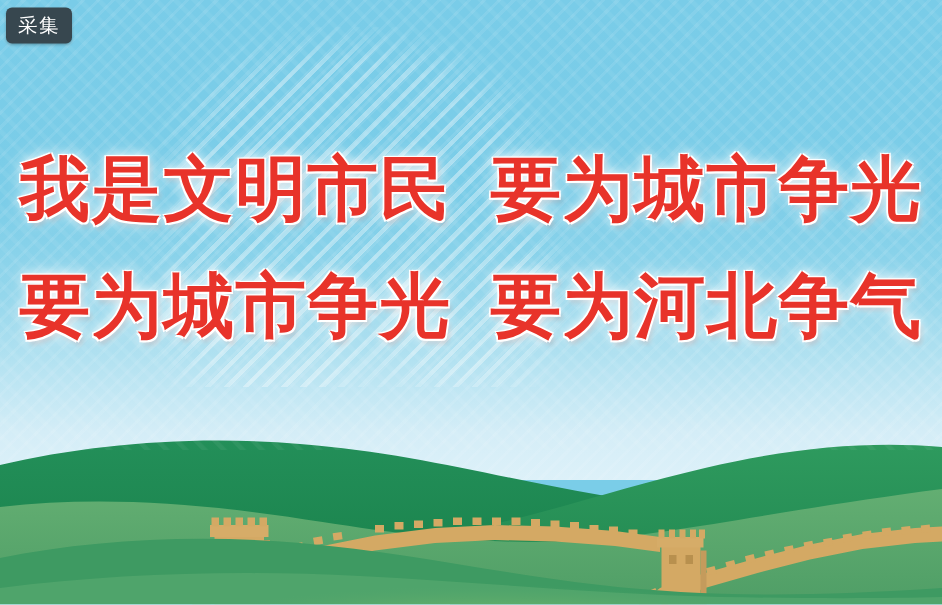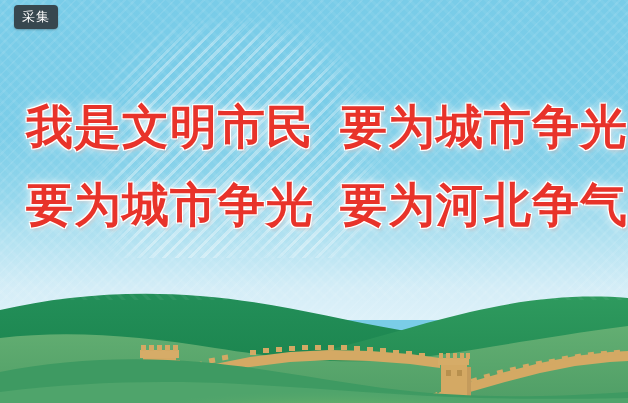--- a/index.html
+++ b/index.html
@@ -81,21 +81,21 @@
     height: 403px;
     pointer-events: none;
   }
 
   
   .slogan {
     position: absolute;
     left: 0;
     top: 88px;
     width: 628px;
-    text-align: right;
+    text-align: center;
   }
   .slogan-line {
     display: block;
     white-space: nowrap;
     font-family: "DejaVu Sans", "Liberation Sans", sans-serif;
     font-weight: bold;
     font-size: 47px;
     line-height: 78px;
     letter-spacing: 1px;
     color: #E8332A;
@@ -110,21 +110,21 @@
        2px 3px 3px rgba(120,20,15,0.18);
   }
   .seg-gap {
     display: inline-block;
     width: 26px;
   }
 
   
   .badge {
     position: absolute;
-    left: 14px;
+    left: 4px;
     top: 5px;
     min-width: 36px;
     height: 24px;
     box-sizing: border-box;
     padding: 3px 8px 0 8px;
     background: #37474F;
     color: #ffffff;
     border-radius: 4px;
     font-family: Liberation Sans, sans-serif;
     font-size: 13px;

